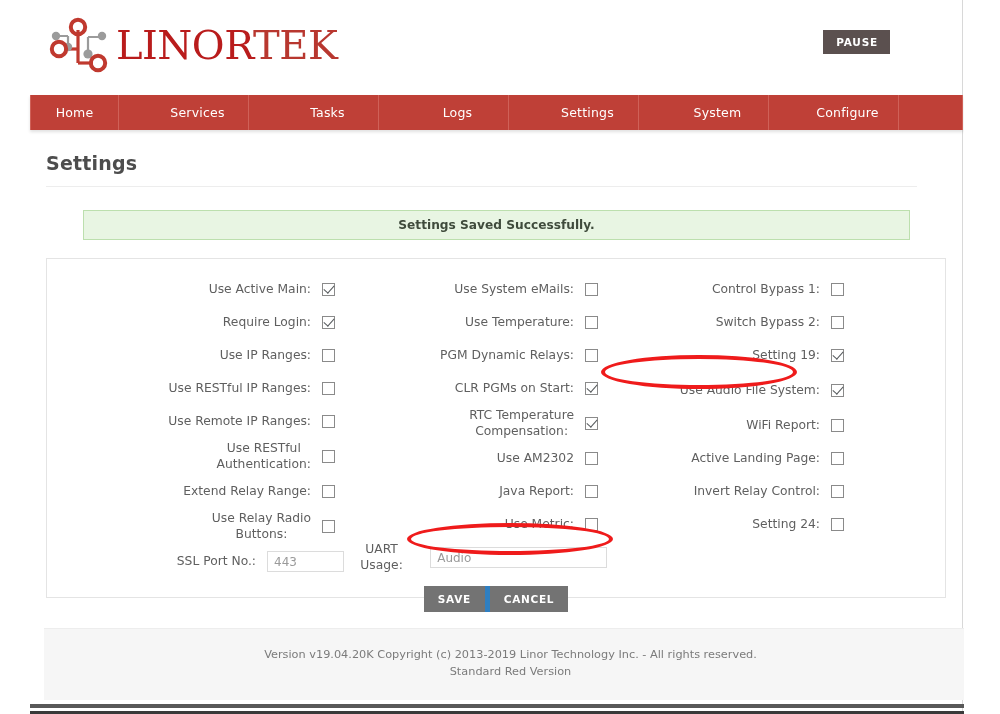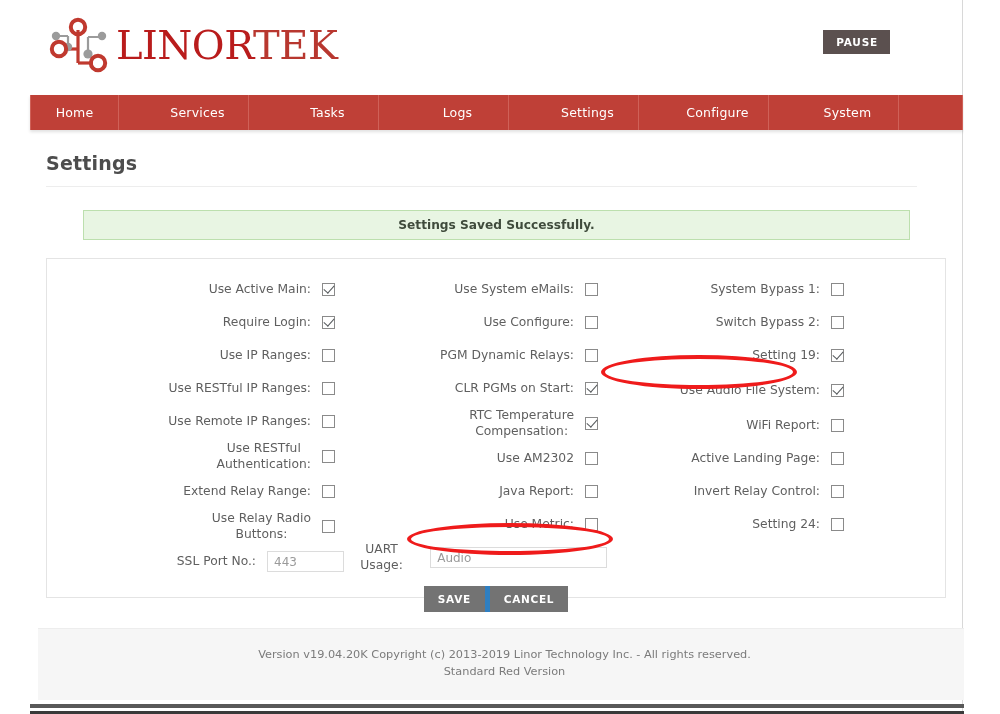--- a/index.html
+++ b/index.html
@@ -220,21 +220,21 @@
   }
   .btn-caret {
     width: 5px;
     background: #2f7fc1;
     align-self: stretch;
   }
 
   
   .footer {
     position: absolute;
-    left: 38px; right: 0; bottom: 14px;
+    left: 44px; right: 0; bottom: 14px;
     width: 933px;
     background: #f6f6f6;
     border-top: 1px solid #ededed;
     padding: 18px 0 20px 0;
     text-align: center;
   }
   .footer p {
     margin: 0;
     font-size: 11.3px;
     color: #7b7b7b;
@@ -295,22 +295,22 @@
       </div>
       <button class="pause-btn">PAUSE</button>
     </div>
 
     <div class="navbar">
       <div class="nav-item nav-w1">Home</div>
       <div class="nav-item nav-w2">Services</div>
       <div class="nav-item nav-w2">Tasks</div>
       <div class="nav-item nav-w2">Logs</div>
       <div class="nav-item nav-w2">Settings</div>
+      <div class="nav-item nav-w2">System</div>
       <div class="nav-item nav-w2">Configure</div>
-      <div class="nav-item nav-w2">System</div>
       <div class="nav-item nav-filler"></div>
     </div>
 
     <div class="page-body">
       <h1 class="page-title">Settings</h1>
       <div class="title-rule"></div>
 
       <div class="alert-success">Settings Saved Successfully.</div>
 
       <div class="settings-panel">
@@ -374,21 +374,21 @@
           </div>
 
           <div class="col col-2">
             <div class="row">
               <span class="lbl">Use System eMails:</span>
               <span class="cb-slot">
                   <span class="cb"></span>
                 </span>
             </div>
             <div class="row">
-              <span class="lbl">Use Configure:</span>
+              <span class="lbl">Use Temperature:</span>
               <span class="cb-slot">
                   <span class="cb"></span>
                 </span>
             </div>
             <div class="row">
               <span class="lbl">PGM Dynamic Relays:</span>
               <span class="cb-slot">
                   <span class="cb"></span>
                 </span>
             </div>
@@ -424,21 +424,21 @@
                 </span>
             </div>
             <div class="row">
               <span class="lbl">UART Usage:</span>
               <input class="txtinput in-uart" type="text" value="Audio" style="">
             </div>
           </div>
 
           <div class="col col-3">
             <div class="row">
-              <span class="lbl">System Bypass 1:</span>
+              <span class="lbl">Control Bypass 1:</span>
               <span class="cb-slot">
                   <span class="cb"></span>
                 </span>
             </div>
             <div class="row">
               <span class="lbl">Switch Bypass 2:</span>
               <span class="cb-slot">
                   <span class="cb"></span>
                 </span>
             </div>

